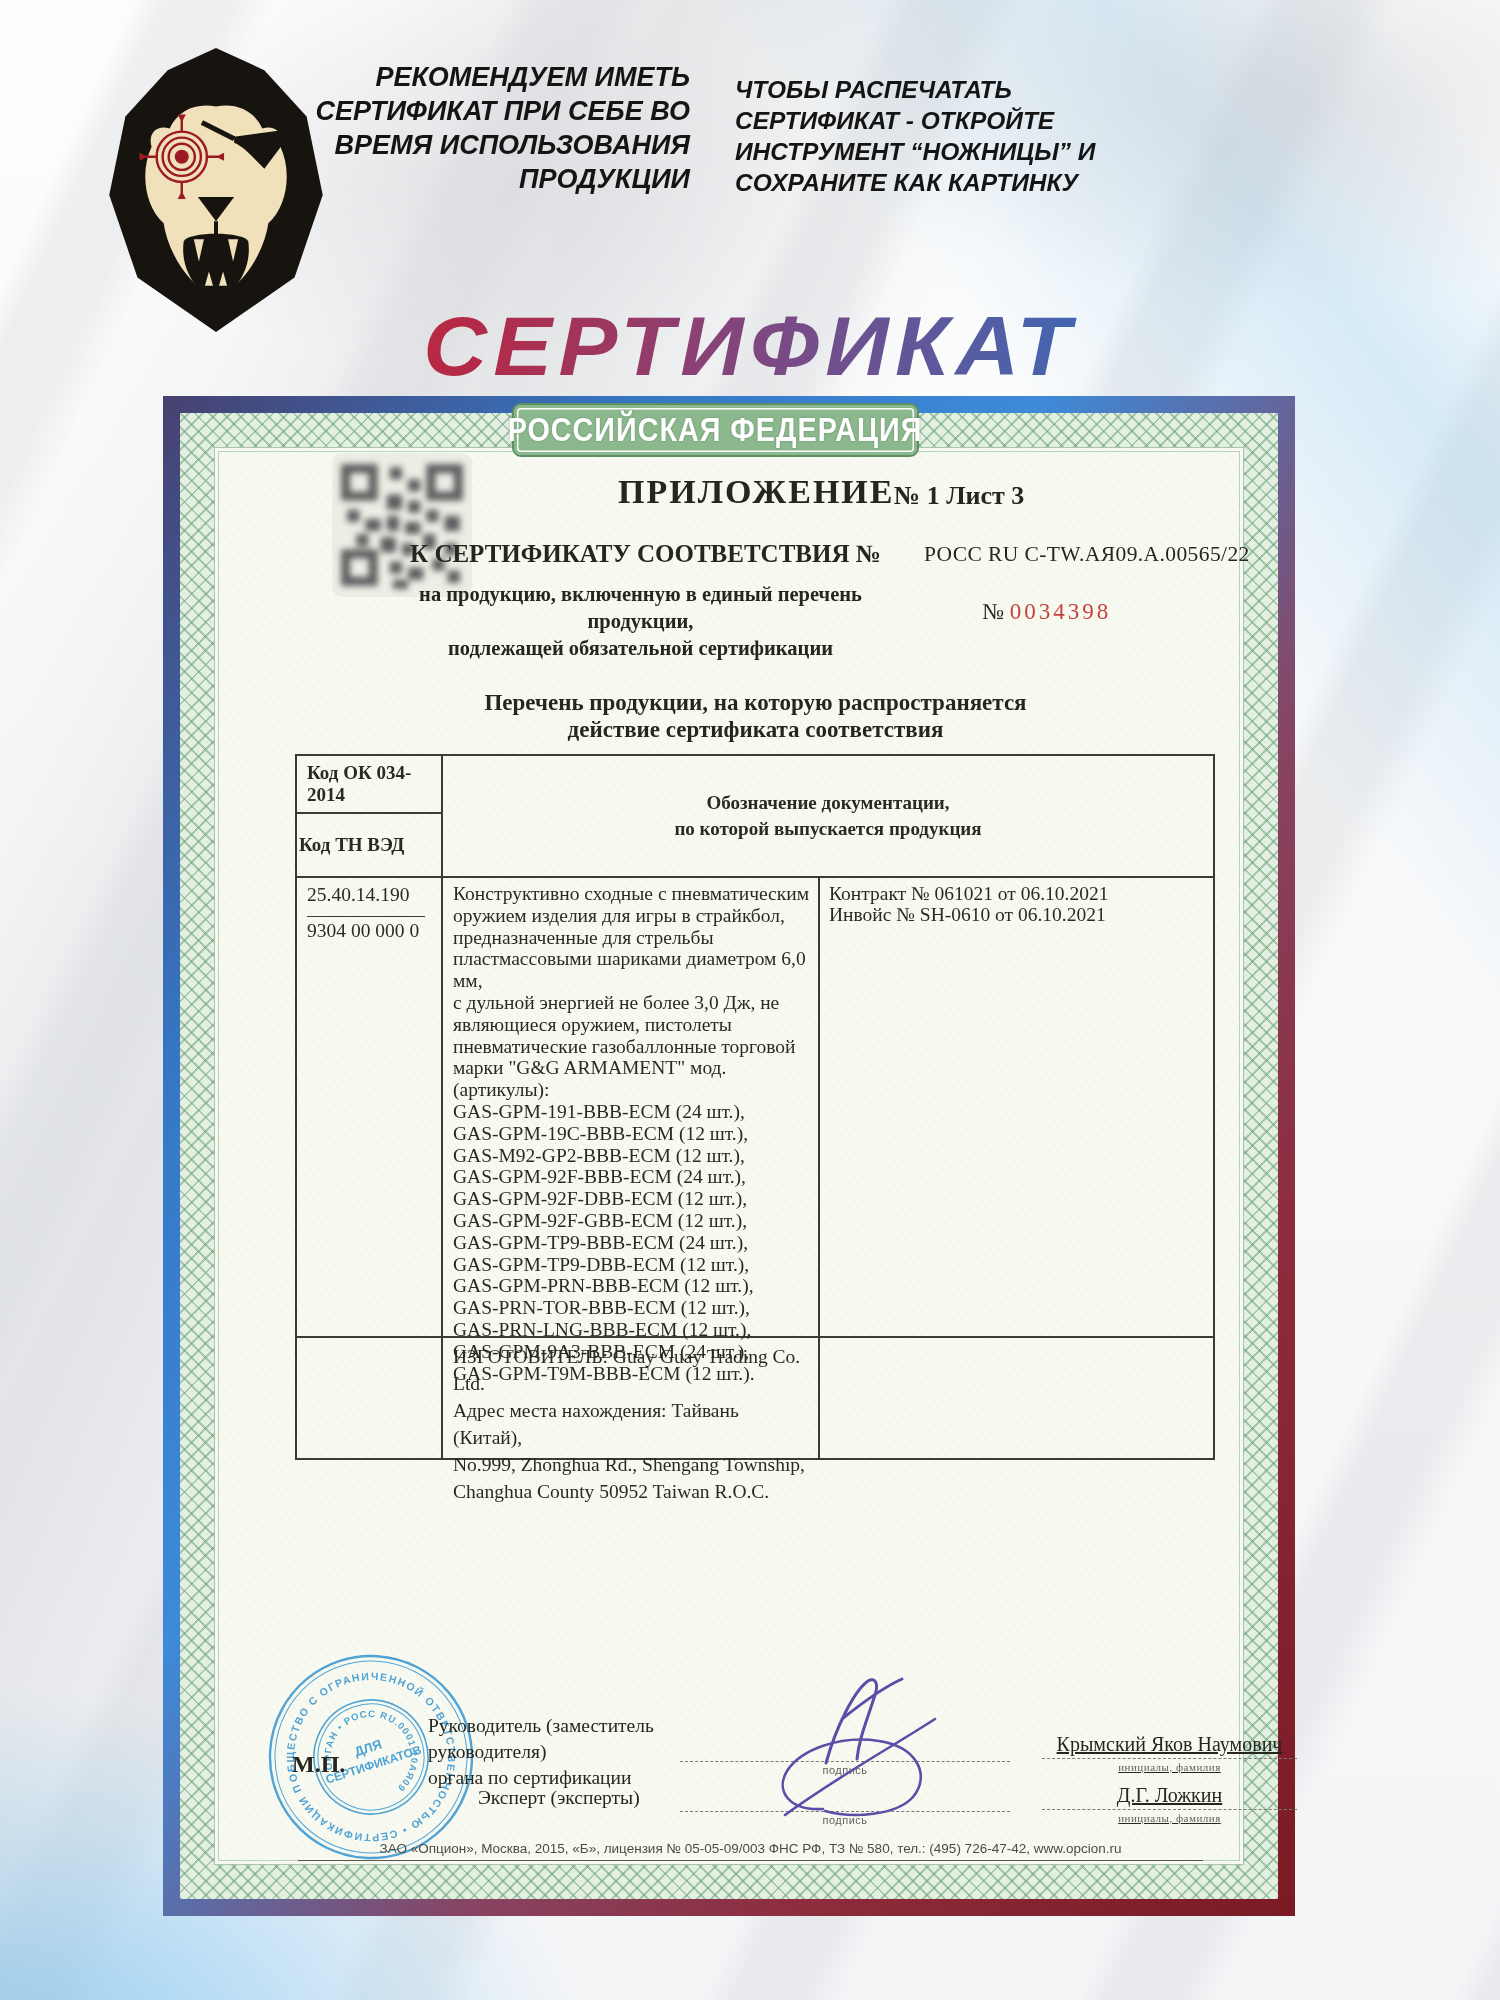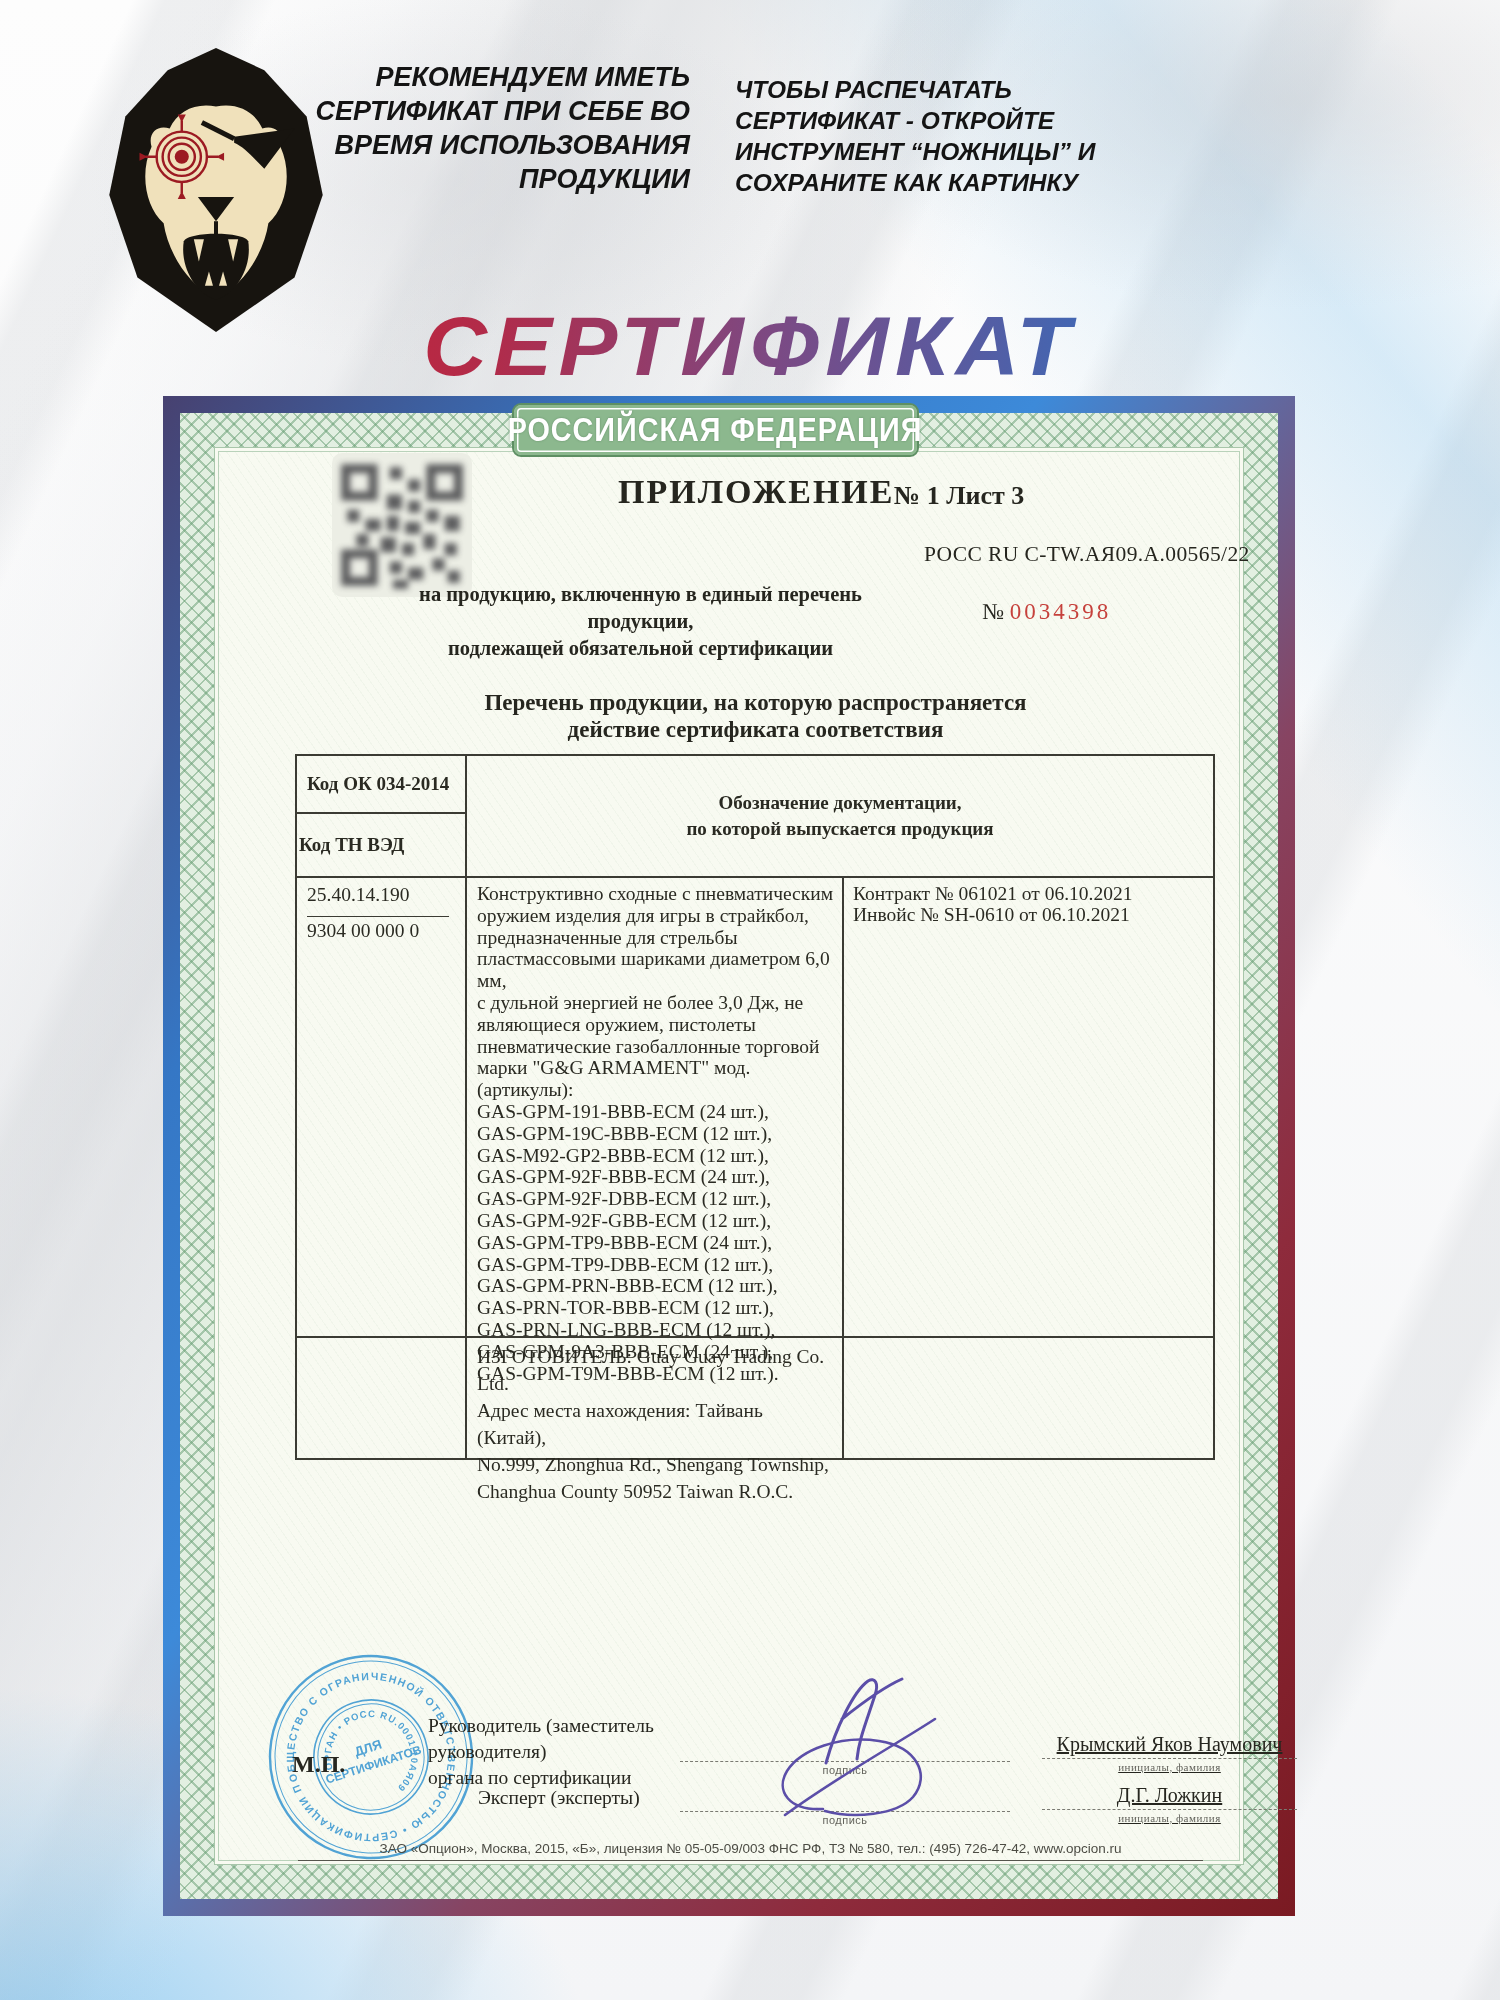--- a/index.html
+++ b/index.html
@@ -63,21 +63,21 @@
   .h-certlabel{left:230px;top:127px;font-size:25px;font-weight:700;}
   .h-certvalue{left:744px;top:129px;font-size:21.5px;letter-spacing:.4px;}
   .h-sub{left:198px;top:168px;width:525px;text-align:center;font-size:20.5px;font-weight:700;line-height:27px;white-space:pre-line;}
   .h-blank{left:802px;top:186px;font-size:23px;}
   .h-blank .num{color:#c6413c;letter-spacing:3px;font-weight:500;}
   .section-title{left:118px;top:276px;width:915px;text-align:center;font-size:23px;font-weight:700;line-height:27px;white-space:pre-line;}
   
   .tbl{left:115px;top:341px;width:920px;border:2px solid #3b3b33;box-sizing:border-box;}
   .trow{display:flex;box-sizing:border-box;}
   .trow + .trow{border-top:2px solid #3b3b33;}
-  .c1{width:170px;}.c2{width:377px;}.c3{flex:1;}
+  .c1{width:146px;}.c2{width:377px;}.c3{flex:1;}
   .c1,.c2{border-right:2px solid #3b3b33;}
   .cell{box-sizing:border-box;font-size:19.5px;line-height:21.8px;color:#2a2a22;}
   .hdr{height:120px;}
   .hdr .c1{display:flex;flex-direction:column;font-weight:700;font-size:19px;}
   .hdr .sub1{height:58px;border-bottom:2px solid #3b3b33;display:flex;align-items:center;padding-left:10px;box-sizing:border-box;}
   .hdr .sub2{flex:1;display:flex;align-items:center;padding-left:2px;}
   .hdr .mid,.hdr .rgt{display:flex;align-items:center;justify-content:center;text-align:center;font-weight:700;font-size:19px;line-height:26px;padding:0 22px;white-space:pre-line;}
   .r1{height:460px;}
   .code-cell{padding:6px 10px 0 10px;}
   .code-top{border-bottom:1.5px solid #3b3b33;padding-bottom:10px;margin-right:6px;}
@@ -186,20 +186,21 @@
               <rect x="33" y="34" width="4" height="4"></rect>
             <rect x="38" y="38" width="4" height="4"></rect>
               <rect x="20" y="41" width="5" height="3"></rect>
           </g>
         </svg>
       </div>
 
       <div class="abs serif h-appendix">ПРИЛОЖЕНИЕ</div>
       <div class="abs serif h-appendix-no">№ 1 Лист 3</div>
 
+      <div class="abs serif h-certlabel">К СЕРТИФИКАТУ СООТВЕТСТВИЯ  №</div>
       <div class="abs serif h-certvalue">РОСС RU C-TW.АЯ09.А.00565/22</div>
 
       <div class="abs serif h-sub">на продукцию, включенную в единый перечень продукции,
 подлежащей обязательной сертификации</div>
 
       <div class="abs serif h-blank">
         <span>№</span>
         <span class="num">0034398</span>
       </div>
 

